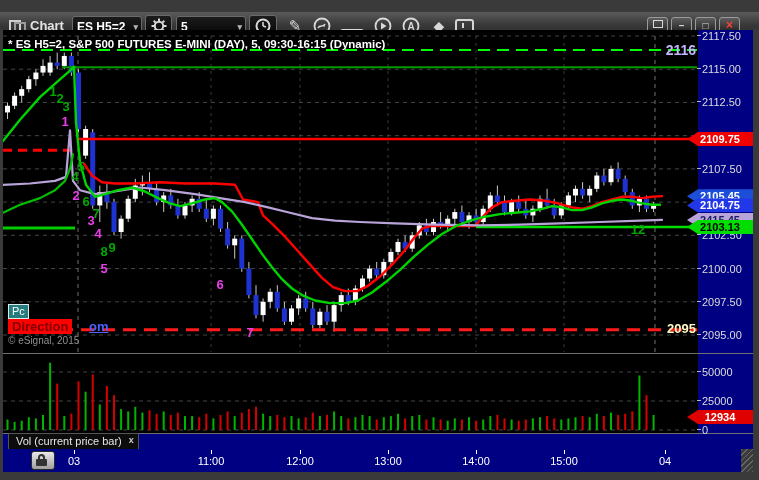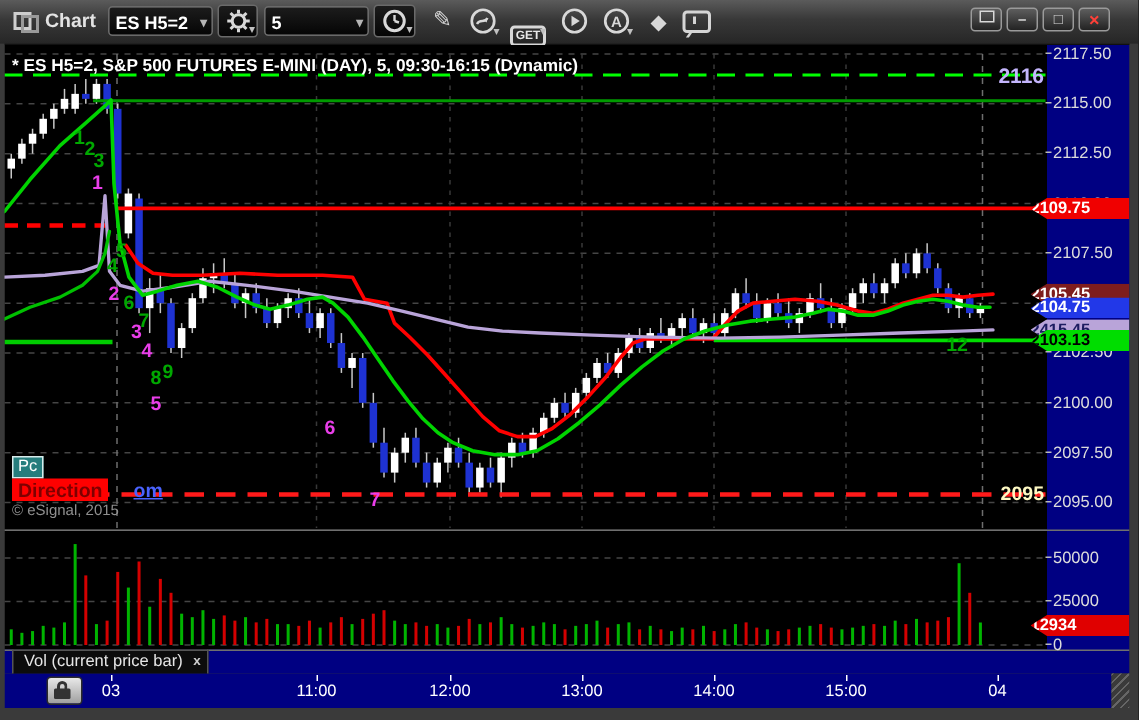--- a/index.html
+++ b/index.html
@@ -1,19 +1,19 @@
 <!DOCTYPE html>
 <html><head>
 <meta charset="utf-8">
 <style>
   html,body{margin:0;padding:0;background:#222;}
   #win{position:relative;width:759px;height:480px;background:#3a3a3a;overflow:hidden;
        font-family:"Liberation Sans",sans-serif;-webkit-font-smoothing:antialiased;}
   
-  #titlebar{position:absolute;left:0;top:0;width:759px;height:29px;
+  #titlebar{position:absolute;left:0;top:12px;width:759px;height:29px;
     background:linear-gradient(#5b5b5b,#383838 45%,#262626);border-bottom:1px solid #101010;}
   .appicon{position:absolute;left:9px;top:8px;width:16px;height:12px;}
   .appicon i{position:absolute;width:8px;height:8px;border:2px solid #cfcfcf;display:block;}
   .appicon i:nth-child(1){left:0;top:0;}
   .appicon i:nth-child(2){left:5px;top:2px;border-color:#9a9a9a;}
   #win-title{position:absolute;left:30px;top:6px;color:#e3e3e3;font-size:13px;font-weight:bold;}
   .combo{position:absolute;top:4px;height:20px;background:linear-gradient(#1c1c1c,#050505);
     border:1px solid #6a6a6a;border-radius:3px;color:#fff;font-size:12px;font-weight:bold;
     line-height:20px;padding:0 4px;box-sizing:border-box;}
   .combo .arr{position:absolute;right:3px;top:0;color:#b5b5b5;font-size:9px;line-height:20px;}
@@ -46,21 +46,21 @@
   #pc-badge{position:absolute;left:8px;top:304px;background:#267d7d;border:1px solid #d8ecec;
      color:#fff;font-size:11px;padding:0 3px;line-height:13px;}
   #dir-badge{position:absolute;left:8px;top:319px;background:#ff0000;color:#7e0000;
      font-size:13px;font-weight:bold;padding:0 4px;line-height:15px;}
   #om-link{position:absolute;left:89px;top:319px;color:#4a63ff;font-size:13px;font-weight:bold;text-decoration:underline;}
   #copyright{position:absolute;left:8px;top:335px;color:#8f8f8f;font-size:10px;}
   
   .ptick{position:absolute;left:702px;color:#dcdcdc;font-size:11px;line-height:12px;}
   .ptick::before{content:"";position:absolute;left:-5px;top:5px;width:4px;height:1px;background:#bbb;}
   .ptag{position:absolute;left:687px;width:66px;height:14px;font-size:11px;font-weight:bold;
-     line-height:14px;clip-path:polygon(0 50%,11px 0,100% 0,100% 100%,11px 100%);}
+     line-height:14px;text-align:center;clip-path:polygon(0 50%,11px 0,100% 0,100% 100%,11px 100%);}
   .ttick{position:absolute;top:450px;width:1px;height:4px;background:#fff;}
   .tlabel{position:absolute;top:455px;width:44px;text-align:center;color:#fff;font-size:11px;}
   
   #vol-tab{position:absolute;left:8px;top:433px;height:16px;background:#0c0c0c;border:1px solid #555;
      border-bottom:none;color:#e6e6e6;font-size:11px;line-height:15px;padding:0 16px 0 7px;box-sizing:border-box;}
   #vol-tab .x{position:absolute;right:4px;top:-1px;color:#cfcfcf;font-size:9px;font-weight:bold;}
   #dyn-label{position:absolute;left:6px;top:452px;color:#fff;font-size:12px;font-weight:bold;margin-top:40px;}
   #lock-btn{position:absolute;left:31px;top:451px;width:22px;height:17px;border-radius:3px;
      background:linear-gradient(#e8e8e8,#9f9f9f);border:1px solid #2a2a2a;}
   #lock-btn .shk{position:absolute;left:6px;top:2px;width:7px;height:6px;border:2px solid #333;
@@ -550,21 +550,21 @@
     <div class="ptick" style="top: 129.667px;">2110.00</div>
     <div class="ptick" style="top: 162.89px;">2107.50</div>
     <div class="ptick" style="top: 229.335px;">2102.50</div>
     <div class="ptick" style="top: 262.558px;">2100.00</div>
     <div class="ptick" style="top: 295.78px;">2097.50</div>
     <div class="ptick" style="top: 329.002px;">2095.00</div>
     <div class="ptick" style="top: 366px;">50000</div>
     <div class="ptick" style="top: 395px;">25000</div>
     <div class="ptick" style="top: 424px;">0</div>
     <div class="ptag" style="top: 131.99px; background: rgb(240, 0, 0); color: rgb(255, 255, 255);">2109.75</div>
-    <div class="ptag" style="top: 189.132px; background: #7f1d1d; color: rgb(255, 255, 255);">2105.45</div>
+    <div class="ptag" style="top: 189.132px; background: #1d4ed8; color: rgb(255, 255, 255);">2105.45</div>
     <div class="ptag" style="top: 198.435px; background: rgb(34, 56, 232); color: rgb(255, 255, 255);">2104.75</div>
     <div class="ptag" style="top: 212.92px; background: rgb(185, 164, 217); color: rgb(28, 28, 96);">2415.45</div>
     <div class="ptag" style="top: 219.963px; background: rgb(0, 221, 0); color: rgb(0, 0, 0);">2103.13</div>
     <div class="ptag" style="top: 409.997px; background: rgb(224, 0, 0); color: rgb(255, 255, 255);">12934</div>
     <div class="ttick" style="left: 74px;"></div>
     <div class="tlabel" style="left: 52px;">03</div>
     <div class="ttick" style="left: 211px;"></div>
     <div class="tlabel" style="left: 189px;">11:00</div>
     <div class="ttick" style="left: 300px;"></div>
     <div class="tlabel" style="left: 278px;">12:00</div>

